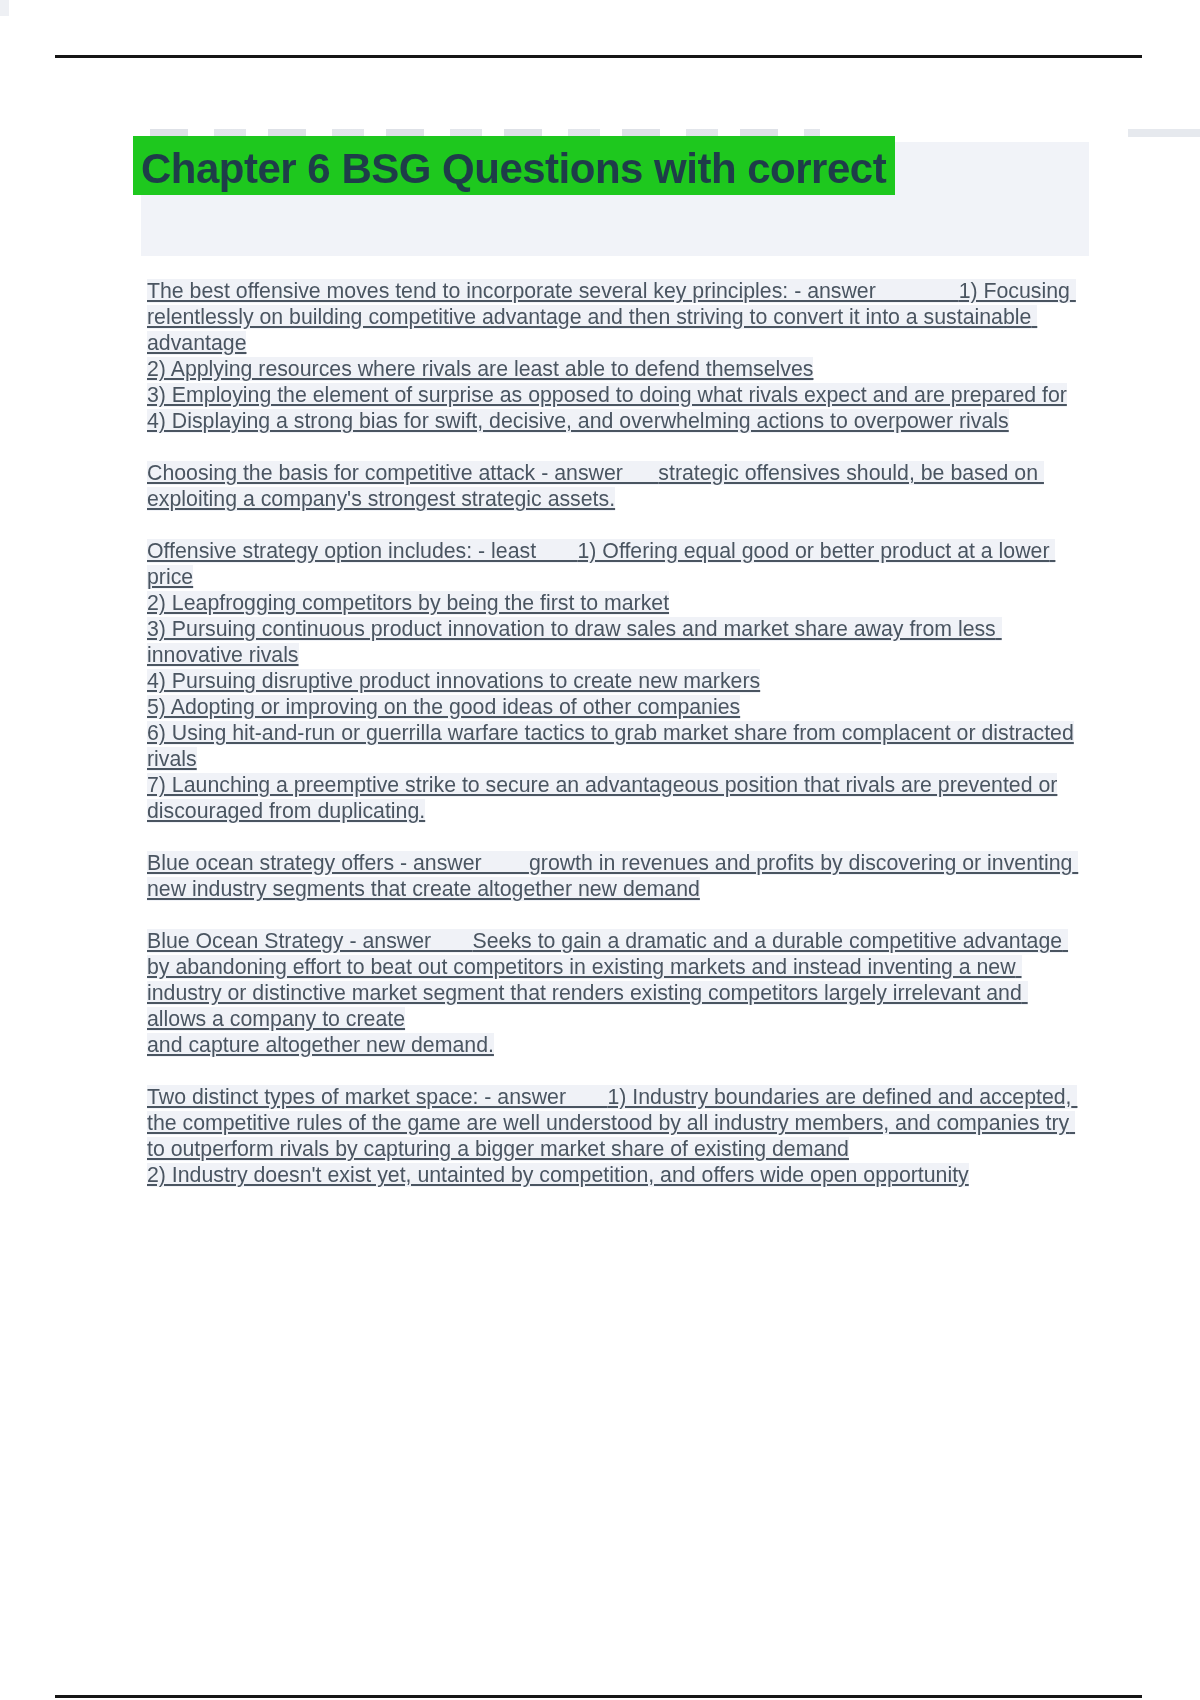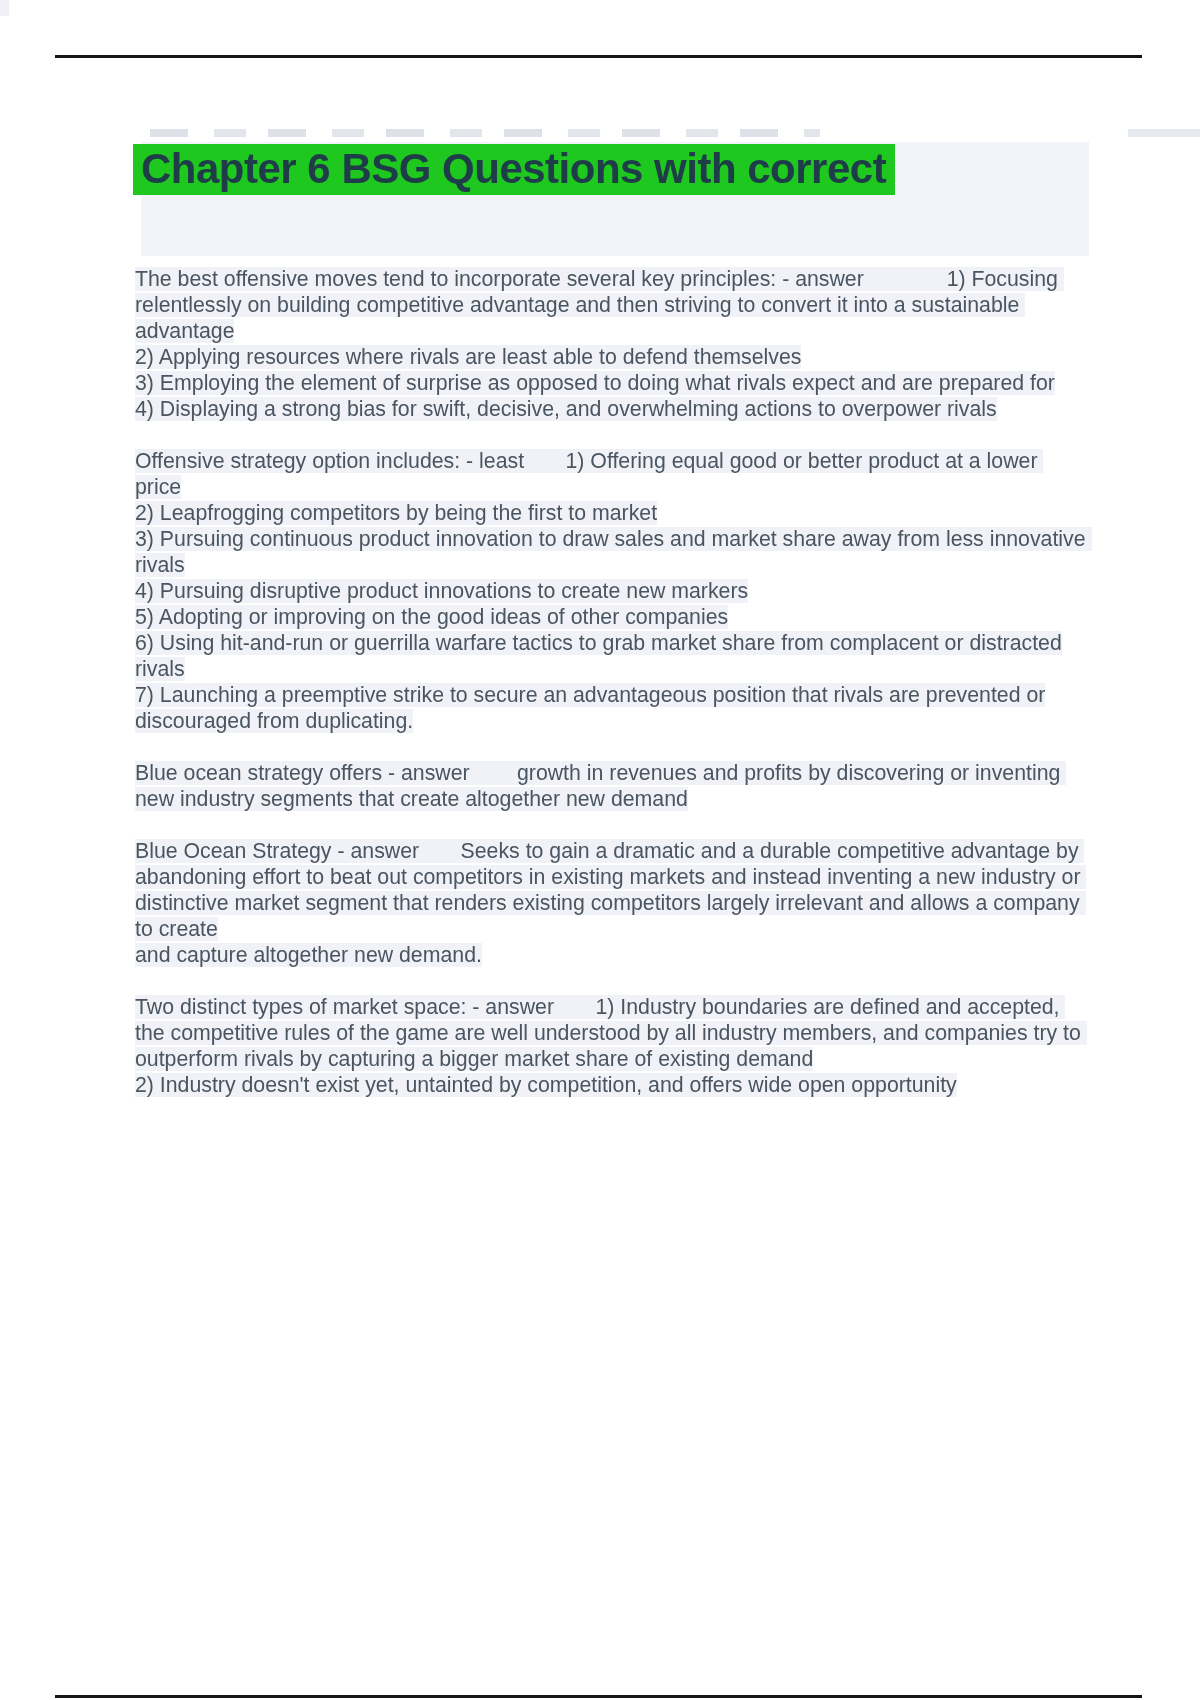--- a/index.html
+++ b/index.html
@@ -34,47 +34,48 @@
     position:absolute;left:141px;top:142px;width:948px;min-height:114px;
     background:var(--title-backdrop);
   }
   .doc-title{
     margin:0;max-width:920px;
     font-size:42px;line-height:53px;font-weight:bold;
     color:var(--title-text);letter-spacing:-0.5px;
   }
   .doc-title .green-hl{
     background:var(--title-highlight);
-    padding:1px 9px 3px 8px;margin-left:-8px;
+    padding:9px 9px 3px 8px;margin-left:-8px;
   }
   .qa-list{
     position:absolute;left:135px;top:266px;width:952px;
     font-size:21.3px;line-height:26px;color:var(--body-text);
   }
-  p.qa{margin:0;white-space:pre-wrap;}
+  p.qa{margin:12px;white-space:pre-wrap;text-decoration:underline;}
   p.qa + p.qa{margin-top:26px;}
   .hl{background:var(--line-highlight);}
 </style>
 </head>
 <body>
 
 <div class="rule rule-top"></div>
 <div class="corner-artifact"></div>
 <div class="artifact-strip a1"></div>
 <div class="artifact-strip a2"></div>
 
 <header class="title-block">
   <h1 class="doc-title"><span class="green-hl">Chapter 6 BSG Questions with correct</span><br></h1>
 </header>
 
 <main class="qa-list" id="qa-list">
     <p class="qa"><span class="hl"><span>The best offensive moves tend to incorporate several key principles: - answer              </span><span>1) Focusing relentlessly on building competitive advantage and then striving to convert it into a sustainable advantage
 2) Applying resources where rivals are least able to defend themselves
 3) Employing the element of surprise as opposed to doing what rivals expect and are prepared for
 4) Displaying a strong bias for swift, decisive, and overwhelming actions to overpower rivals</span></span></p>
+    <p class="qa"><span class="hl"><span>Choosing the basis for competitive attack - answer      </span><span>strategic offensives should, be based on exploiting a company's strongest strategic assets.</span></span></p>
     <p class="qa"><span class="hl"><span>Offensive strategy option includes: - least       </span><span>1) Offering equal good or better product at a lower price
 2) Leapfrogging competitors by being the first to market
 3) Pursuing continuous product innovation to draw sales and market share away from less innovative rivals
 4) Pursuing disruptive product innovations to create new markers
 5) Adopting or improving on the good ideas of other companies
 6) Using hit-and-run or guerrilla warfare tactics to grab market share from complacent or distracted
 rivals
 7) Launching a preemptive strike to secure an advantageous position that rivals are prevented or
 discouraged from duplicating.</span></span></p>
     <p class="qa"><span class="hl"><span>Blue ocean strategy offers - answer        </span><span>growth in revenues and profits by discovering or inventing new industry segments that create altogether new demand</span></span></p>

